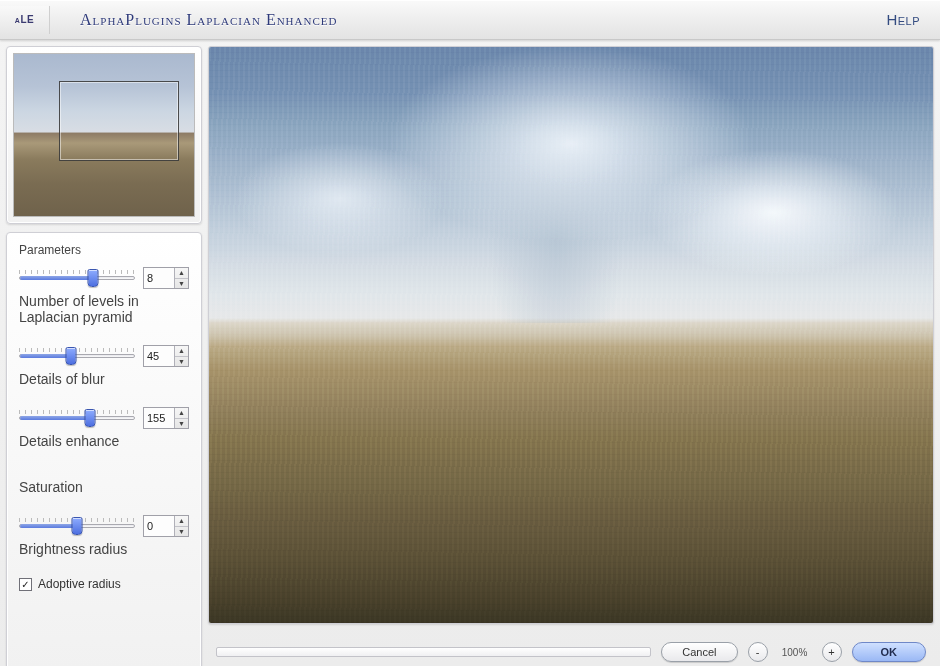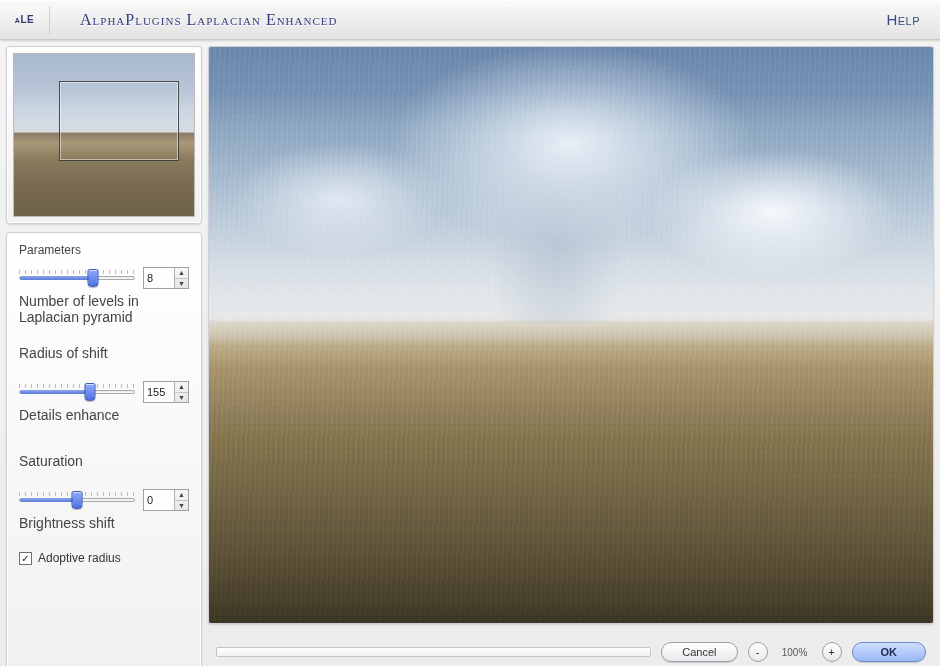--- a/index.html
+++ b/index.html
@@ -248,21 +248,36 @@
             <div class="step-arrows">
               <div>▲</div>
               <div>▼</div>
             </div>
           </div>
         </div>
         <div class="param-label">Number of levels in Laplacian pyramid</div>
       </div>
 
       <div class="param-block">
-        <div class="param-label">Radius of shift</div>
+        <div class="sv-row">
+          <div class="slider">
+            <div class="slider-ticks"></div>
+            <div class="slider-track"></div>
+            <div class="slider-fill" style="width: 45%;"></div>
+            <div class="slider-thumb" style="left: 45%;"></div>
+          </div>
+          <div class="stepper">
+            <input value="45" style="">
+            <div class="step-arrows">
+              <div>▲</div>
+              <div>▼</div>
+            </div>
+          </div>
+        </div>
+        <div class="param-label">Details of blur</div>
       </div>
 
       <div class="param-block">
         <div class="sv-row">
           <div class="slider">
             <div class="slider-ticks"></div>
             <div class="slider-track"></div>
             <div class="slider-fill" style="width: 60.7843%;"></div>
             <div class="slider-thumb" style="left: 60.7843%;"></div>
           </div>
@@ -290,21 +305,21 @@
             <div class="slider-thumb" style="left: 50%;"></div>
           </div>
           <div class="stepper">
             <input value="0" style="">
             <div class="step-arrows">
               <div>▲</div>
               <div>▼</div>
             </div>
           </div>
         </div>
-        <div class="param-label">Brightness shift</div>
+        <div class="param-label">Brightness radius</div>
       </div>
 
       <div class="checkbox-row">
         <div class="checkbox">✓</div>
         <span>Adoptive radius</span>
       </div>
     </div>
   </div>
 
   <div class="right-col">

